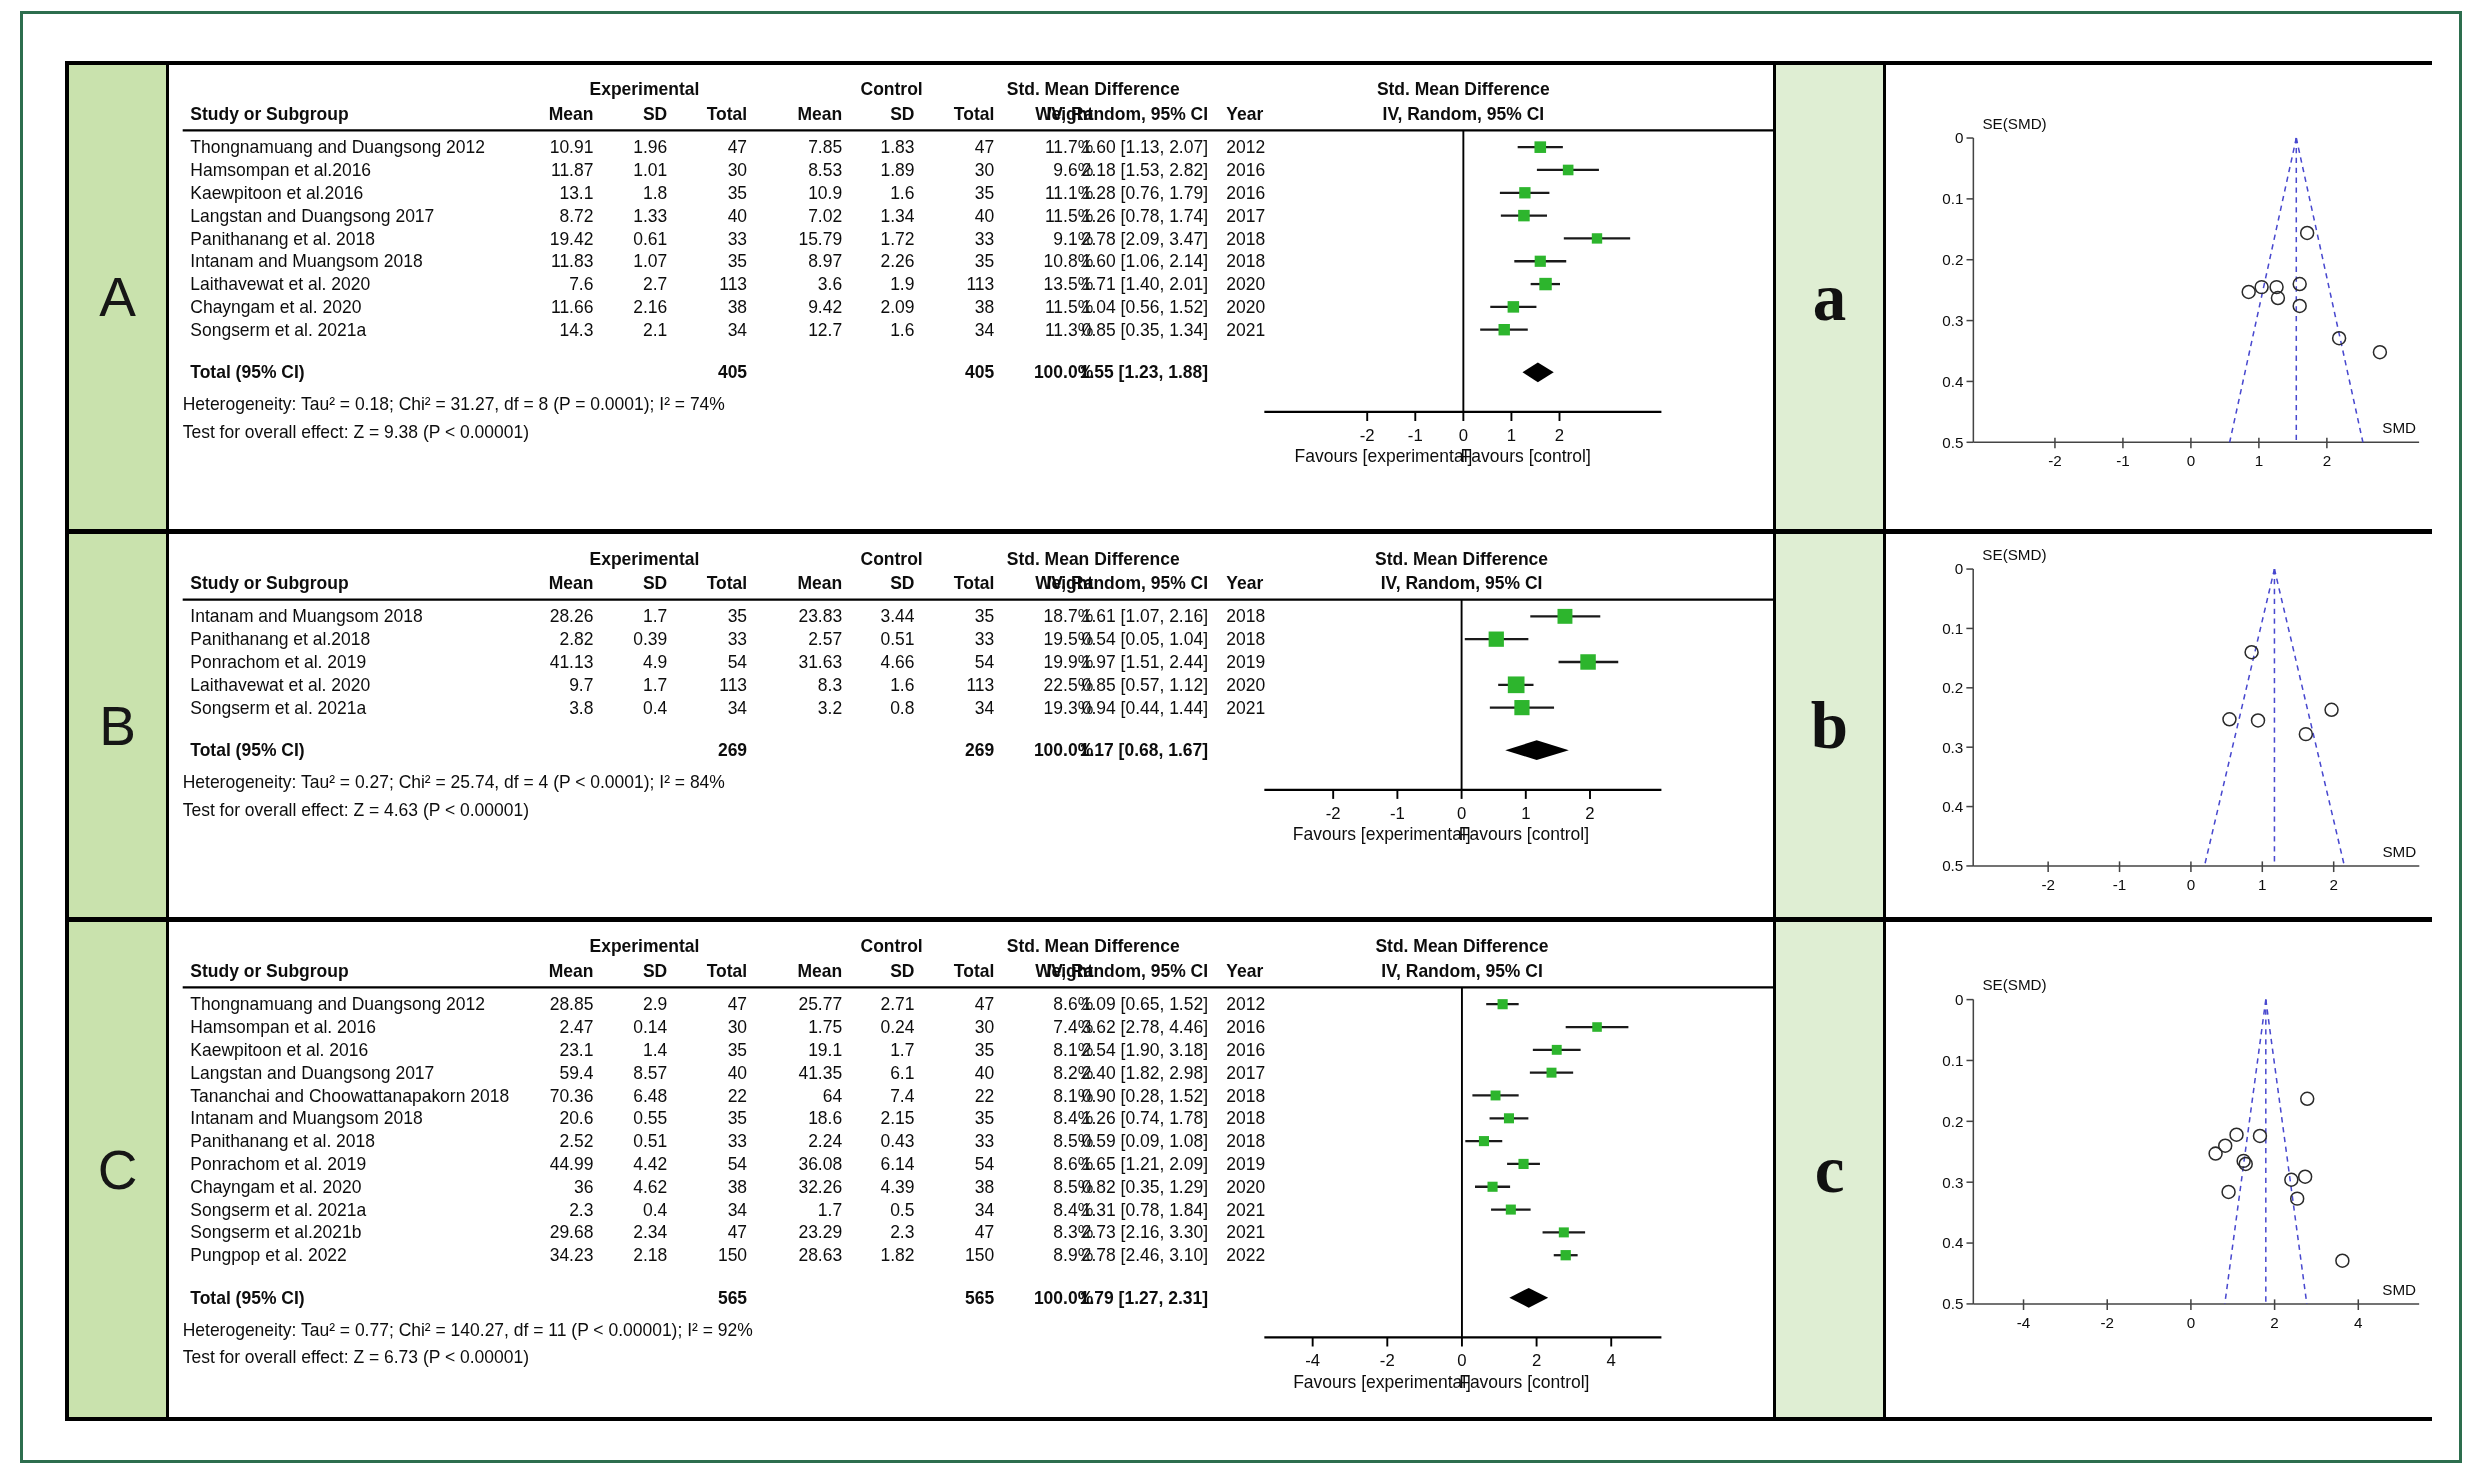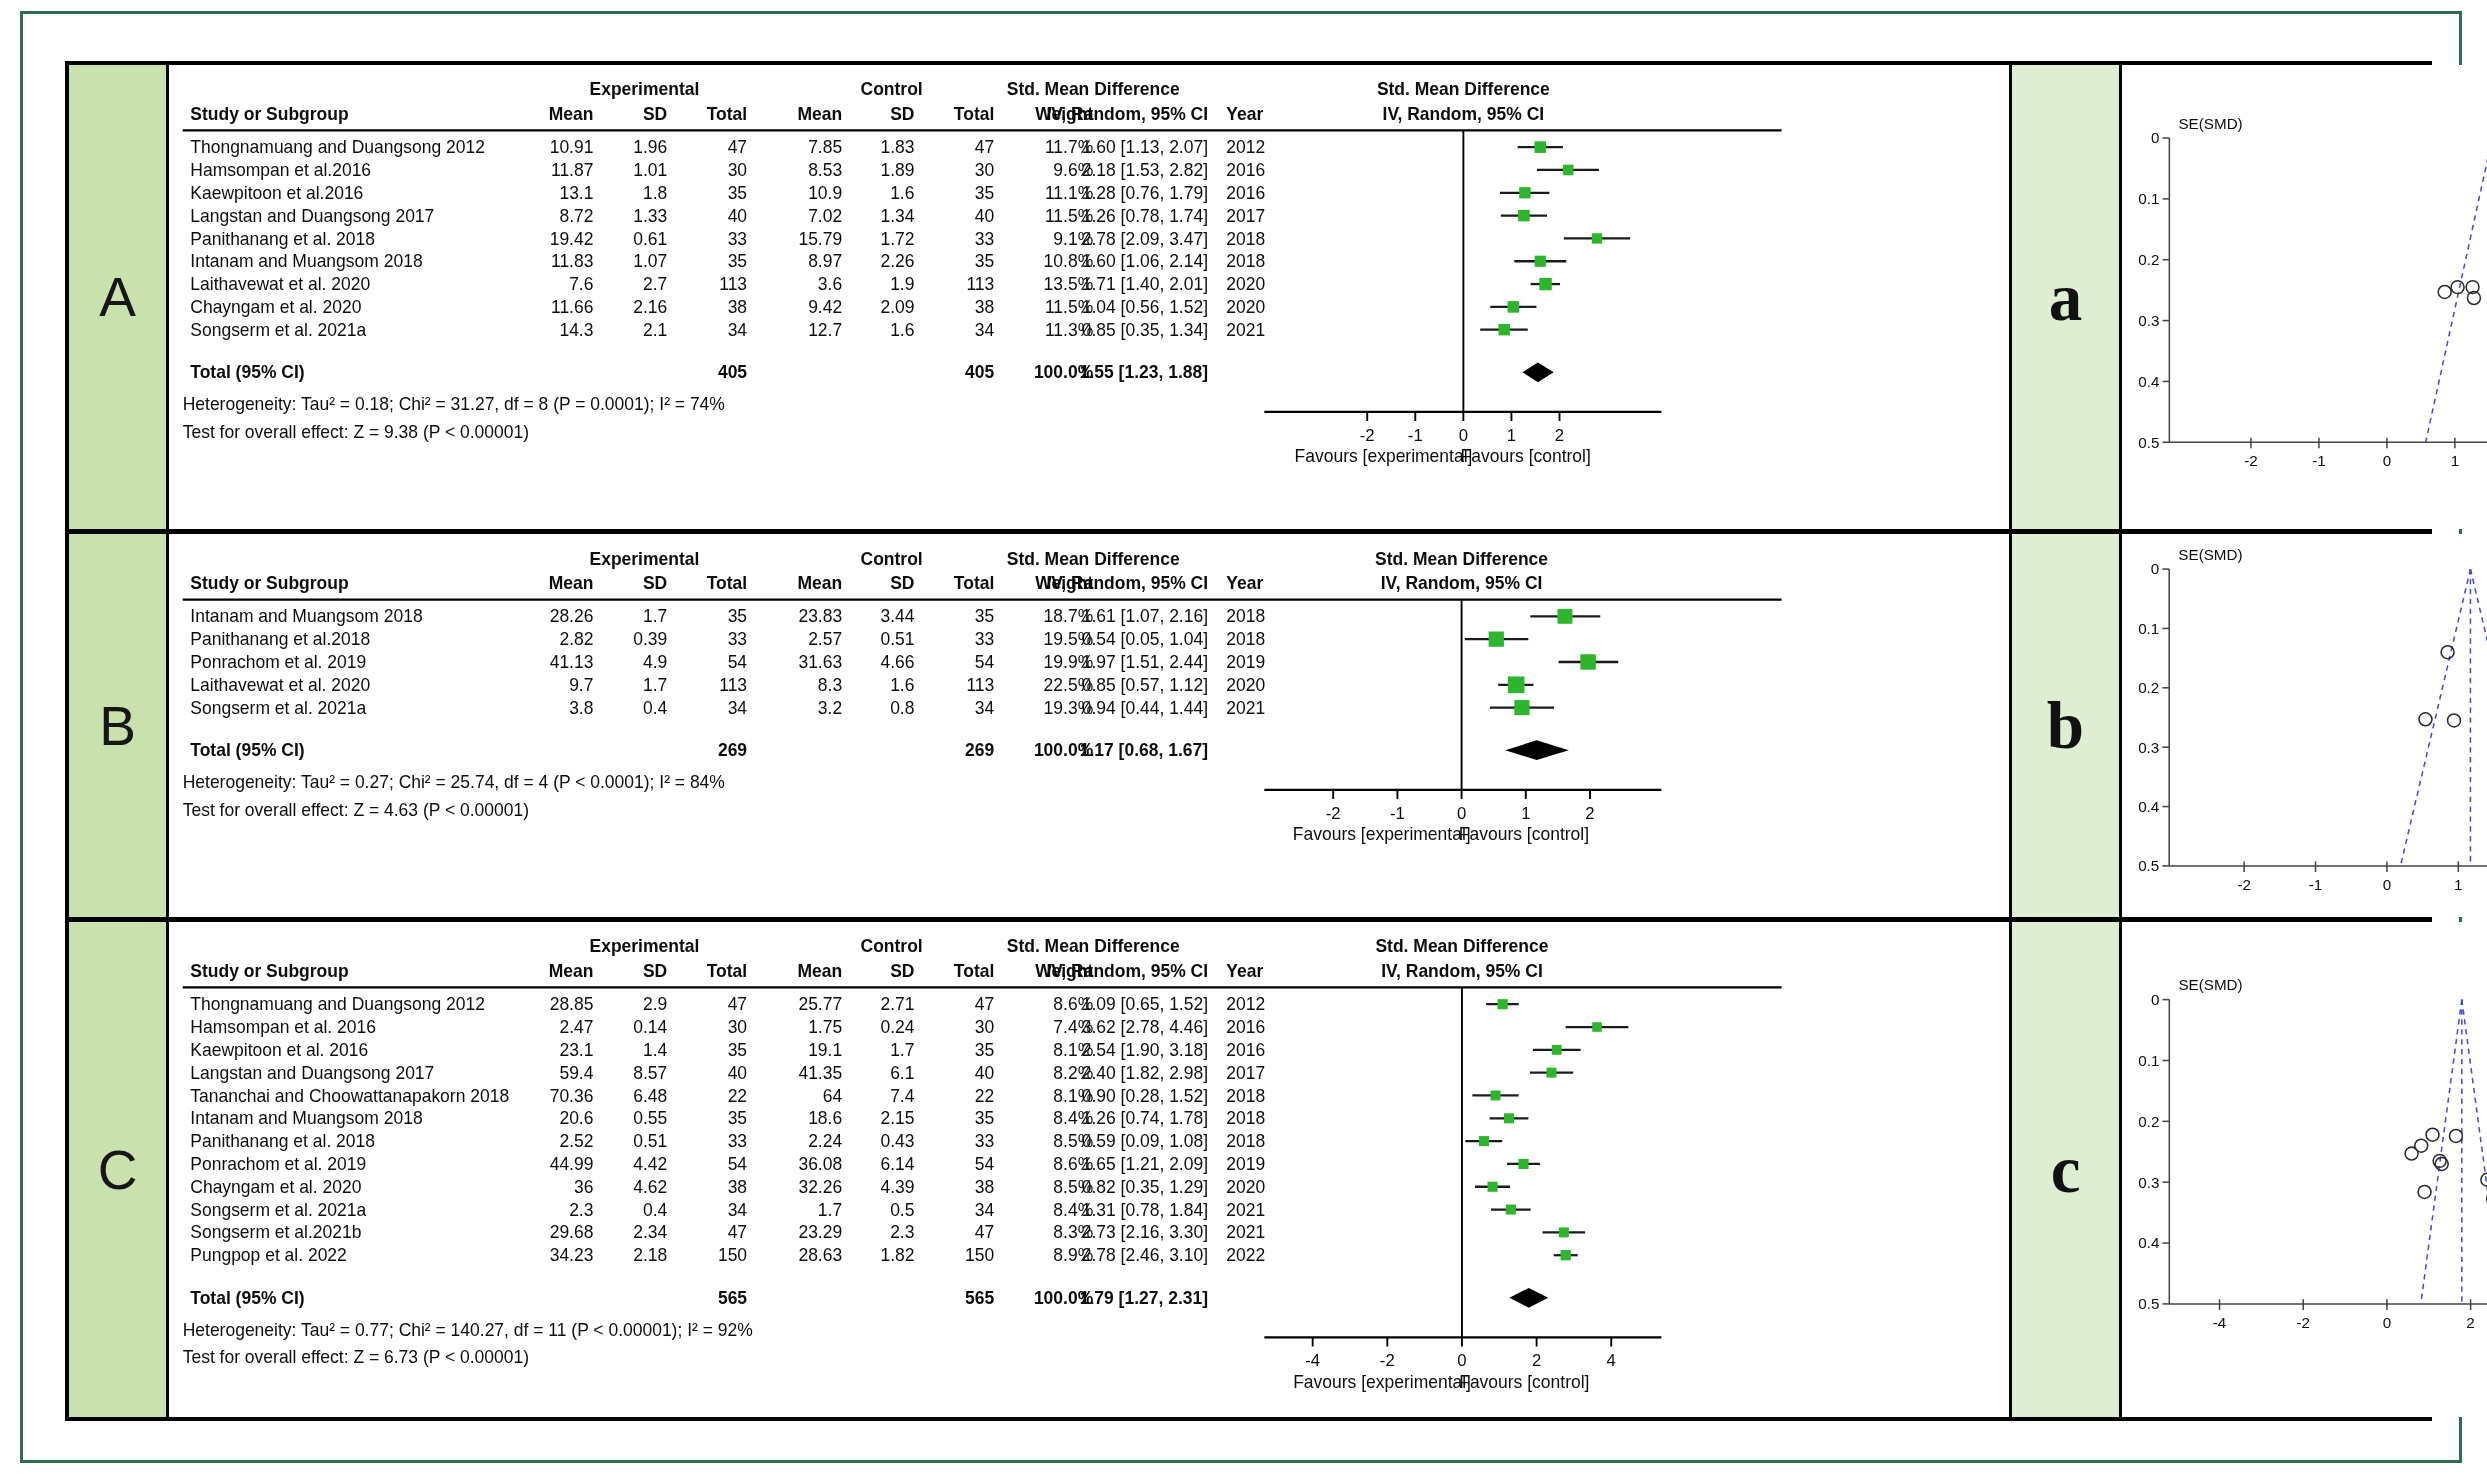--- a/index.html
+++ b/index.html
@@ -6,24 +6,24 @@
   body{font-family:"Liberation Sans",sans-serif;}
   .figure{position:relative;width:2487px;height:1480px;background:#fff;overflow:hidden;}
   .outer-frame{position:absolute;left:20px;top:10.7px;width:2442px;height:1452px;border:3px solid #2d6e4e;box-sizing:border-box;}
   .content{position:absolute;left:65px;top:61px;width:2367px;height:1360px;border:4.6px solid #000;box-sizing:border-box;display:flex;flex-direction:column;background:#fff;}
   .panel-row{display:flex;flex-direction:row;box-sizing:border-box;}
   .row-a{height:469px;border-bottom:5.3px solid #000;}
   .row-b{height:388px;border-bottom:5.3px solid #000;}
   .row-c{flex:1;}
   .label-cell{width:100px;flex:none;background:#c9e2ad;border-right:3.8px solid #000;display:flex;align-items:center;justify-content:center;
     font-size:55px;color:#161616;box-sizing:border-box;}
-  .revman{width:1840px;flex:none;background:#fff;}
+  .revman{width:1604px;flex:none;background:#fff;}
   .funnel-label{width:113px;flex:none;background:#dfeed3;border-left:3.8px solid #000;border-right:3.8px solid #000;display:flex;align-items:center;justify-content:center;
     font-family:"Liberation Serif",serif;font-weight:bold;font-size:67px;color:#111;box-sizing:border-box;}
-  .funnel-cell{flex:1;background:#fff;display:flex;align-items:flex-start;justify-content:flex-start;}
+  .funnel-cell{flex:1;background:#fff;display:flex;align-items:flex-start;justify-content:flex-start;margin-left:40px;}
   svg{display:block;}
   svg text{font-family:"Liberation Sans",sans-serif;fill:#0d0d0d;}
 </style>
 </head>
 <body>
 
 <div class="figure">
   <div class="outer-frame"></div>
   <div class="content">
 

